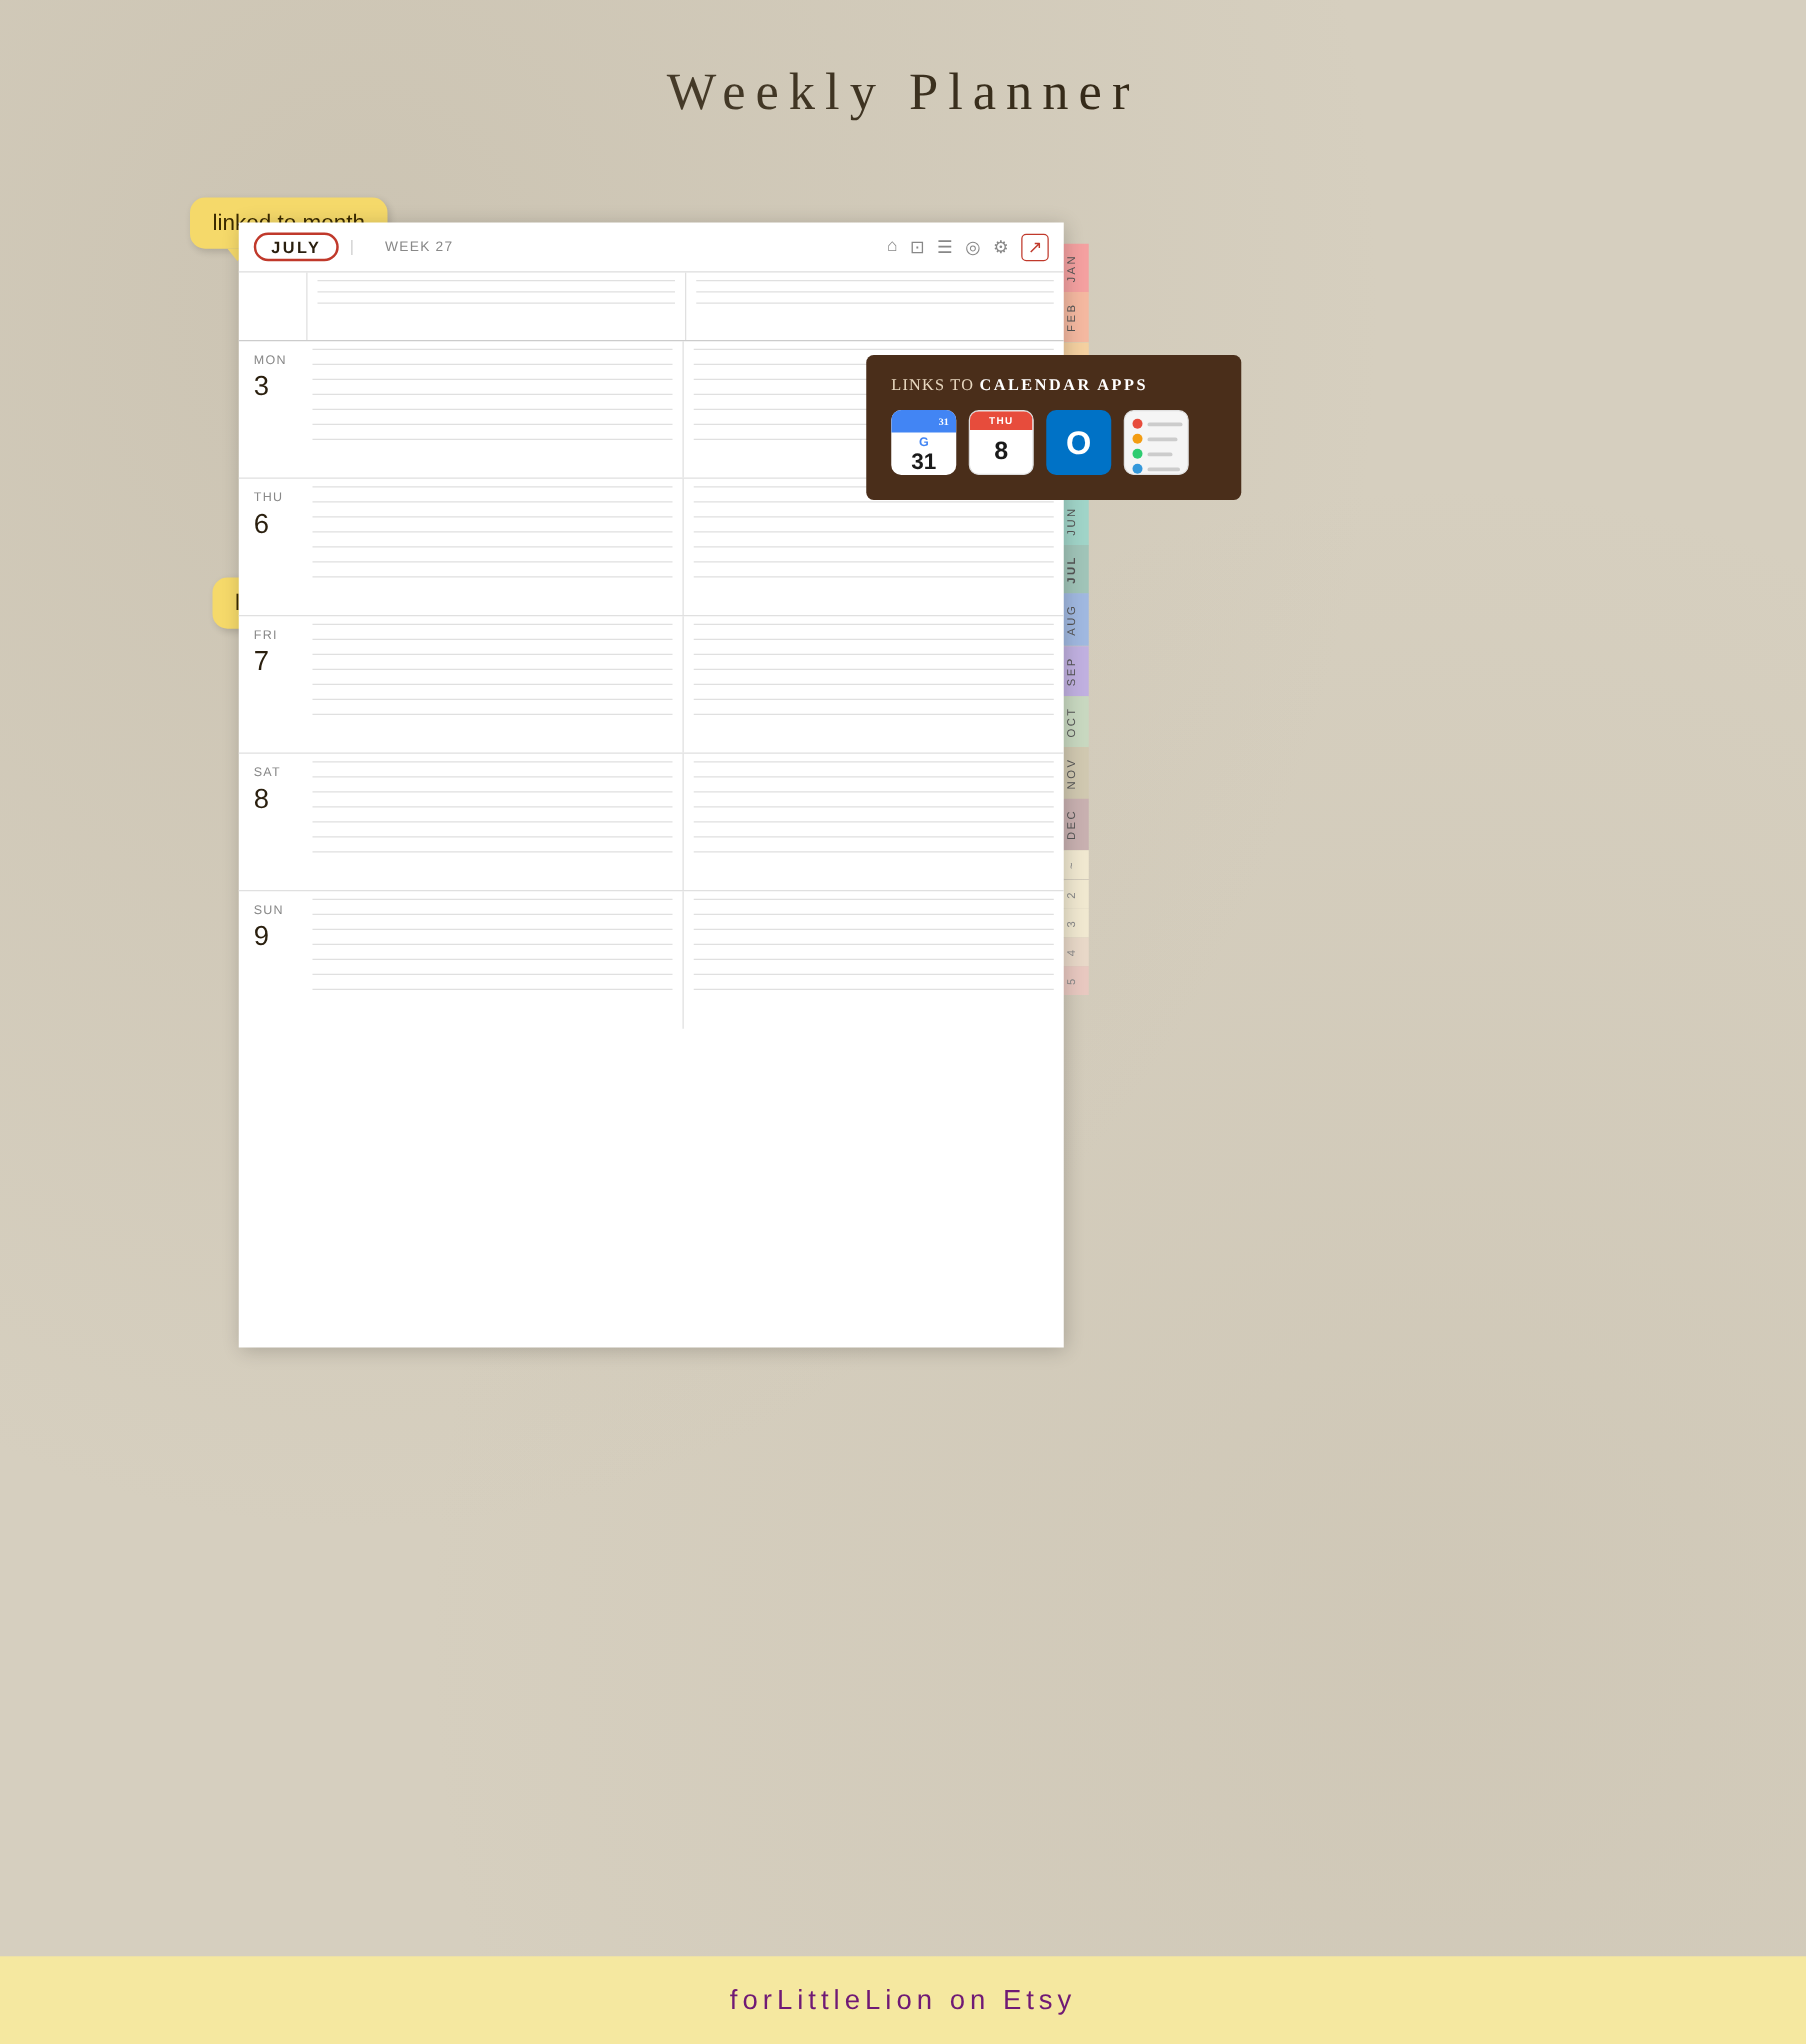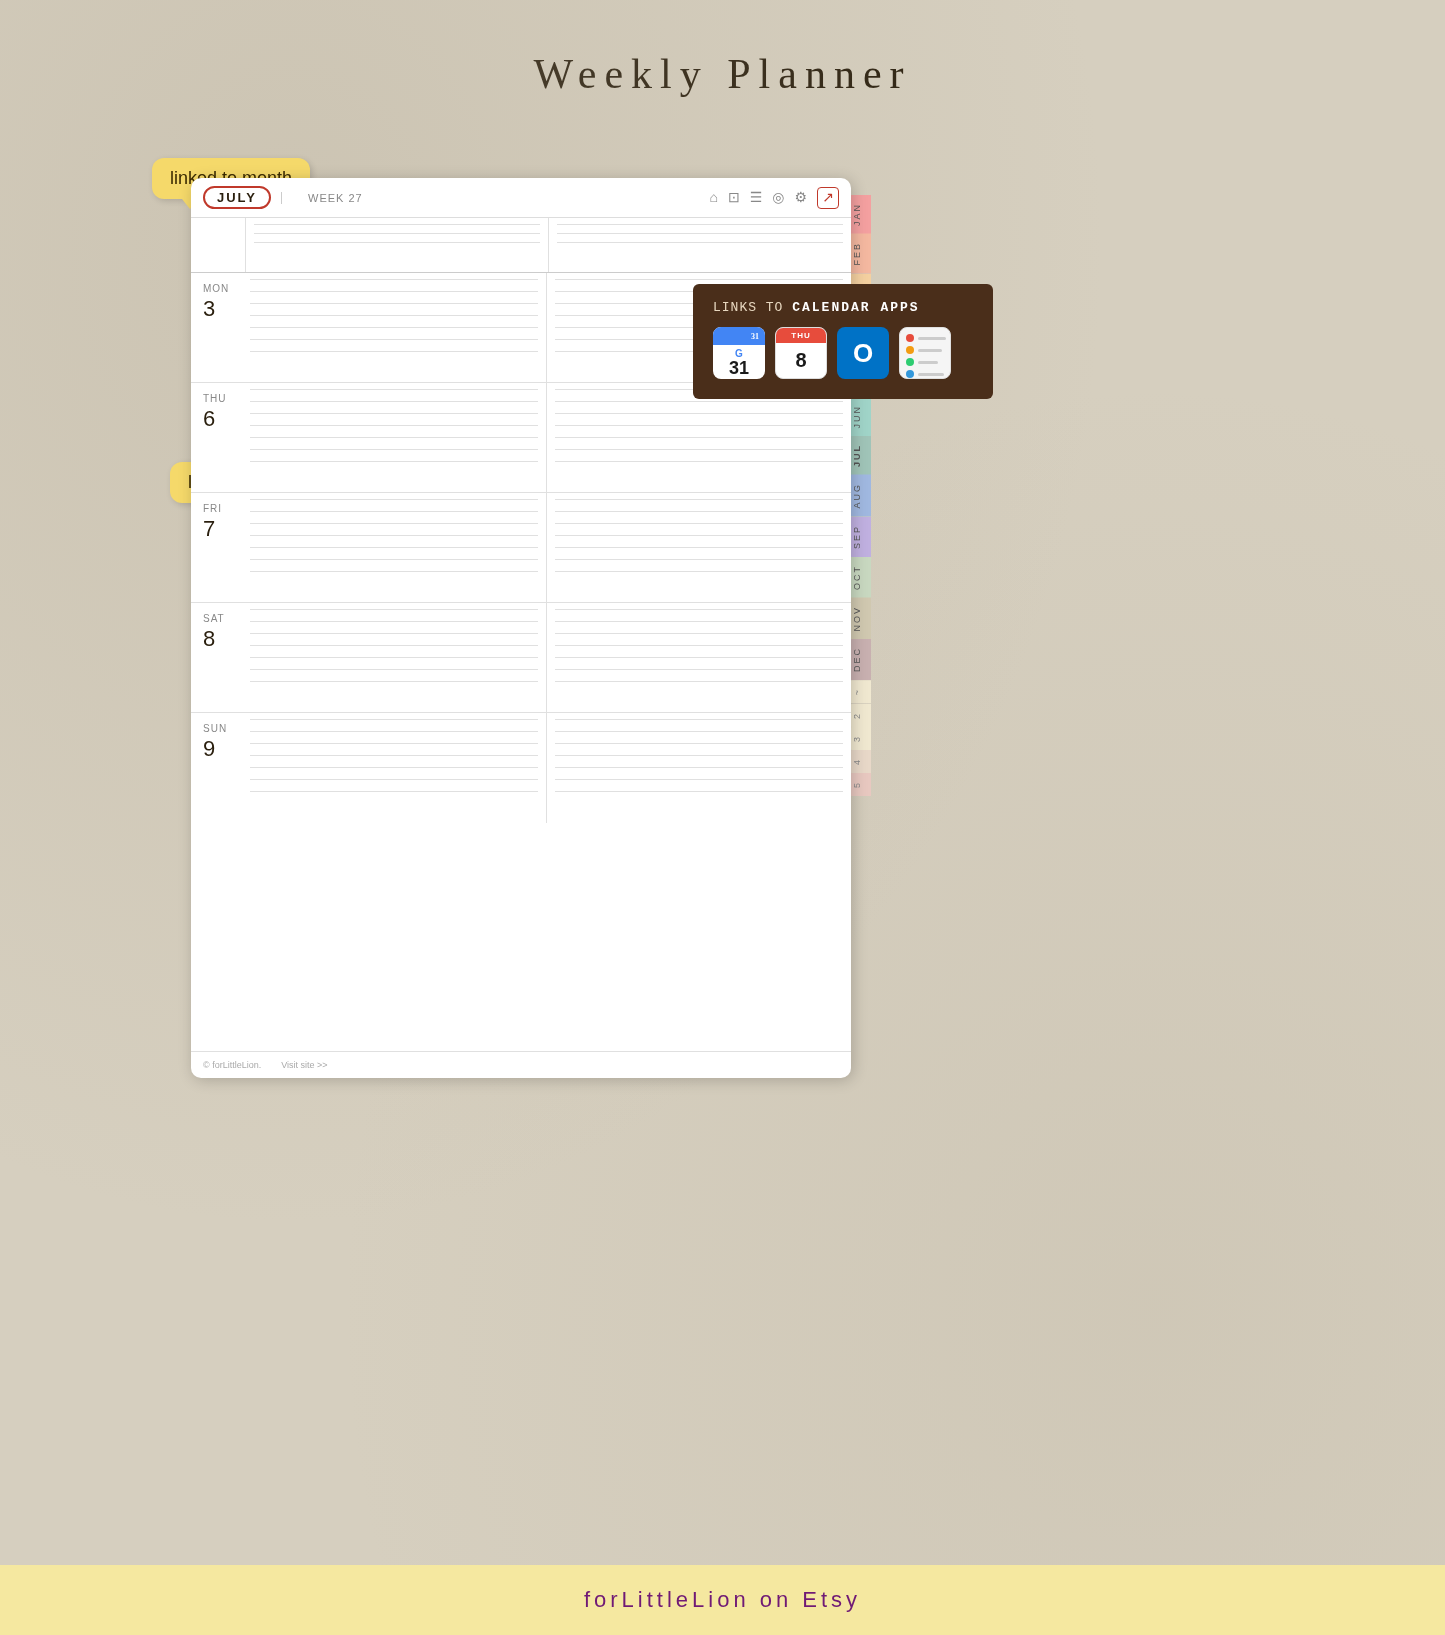--- a/index.html
+++ b/index.html
@@ -87,21 +87,21 @@
       left: 693px;
       background: #4a2e1a;
       border-radius: 6px;
       padding: 16px 20px 20px 20px;
       z-index: 10;
       min-width: 300px;
     }
     .calendar-apps-popup .popup-title {
       color: #e8d8c0;
       font-size: 13px;
-      font-family: Liberation Mono, monospace;
+      font-family: Liberation Serif, serif;
       letter-spacing: 1px;
       margin-bottom: 12px;
     }
     .calendar-apps-popup .popup-title strong {
       color: #ffffff;
       font-weight: 700;
       letter-spacing: 2px;
     }
     .calendar-apps-icons {
       display: flex;
@@ -120,21 +120,21 @@
     }
 
     
     .planner-wrapper {
       position: absolute;
       top: 178px;
       left: 191px;
       width: 660px;
       min-height: 900px;
       background: #fff;
-      border-radius: 10px;
+      border-radius: 0;
       box-shadow: 2px 2px 15px rgba(0,0,0,0.2);
       display: flex;
       flex-direction: column;
     }
 
     
     .month-tabs {
       position: absolute;
       top: 195px;
       left: 849px;
@@ -729,22 +729,18 @@
           <div class="writeline"></div>
           <div class="writeline"></div>
           <div class="writeline"></div>
           <div class="writeline"></div>
         </div>
       </div>
     </div>
 
   </div>
 
-  <div class="planner-footer">
-    <span class="footer-text">© forLittleLion.</span>
-    <span class="footer-link">Visit site &gt;&gt;</span>
-  </div>
 
 </div>
 
 <div class="bottom-banner">
   <span class="bottom-banner-text">forLittleLion on Etsy</span>
 </div>
 
 </body></html>

